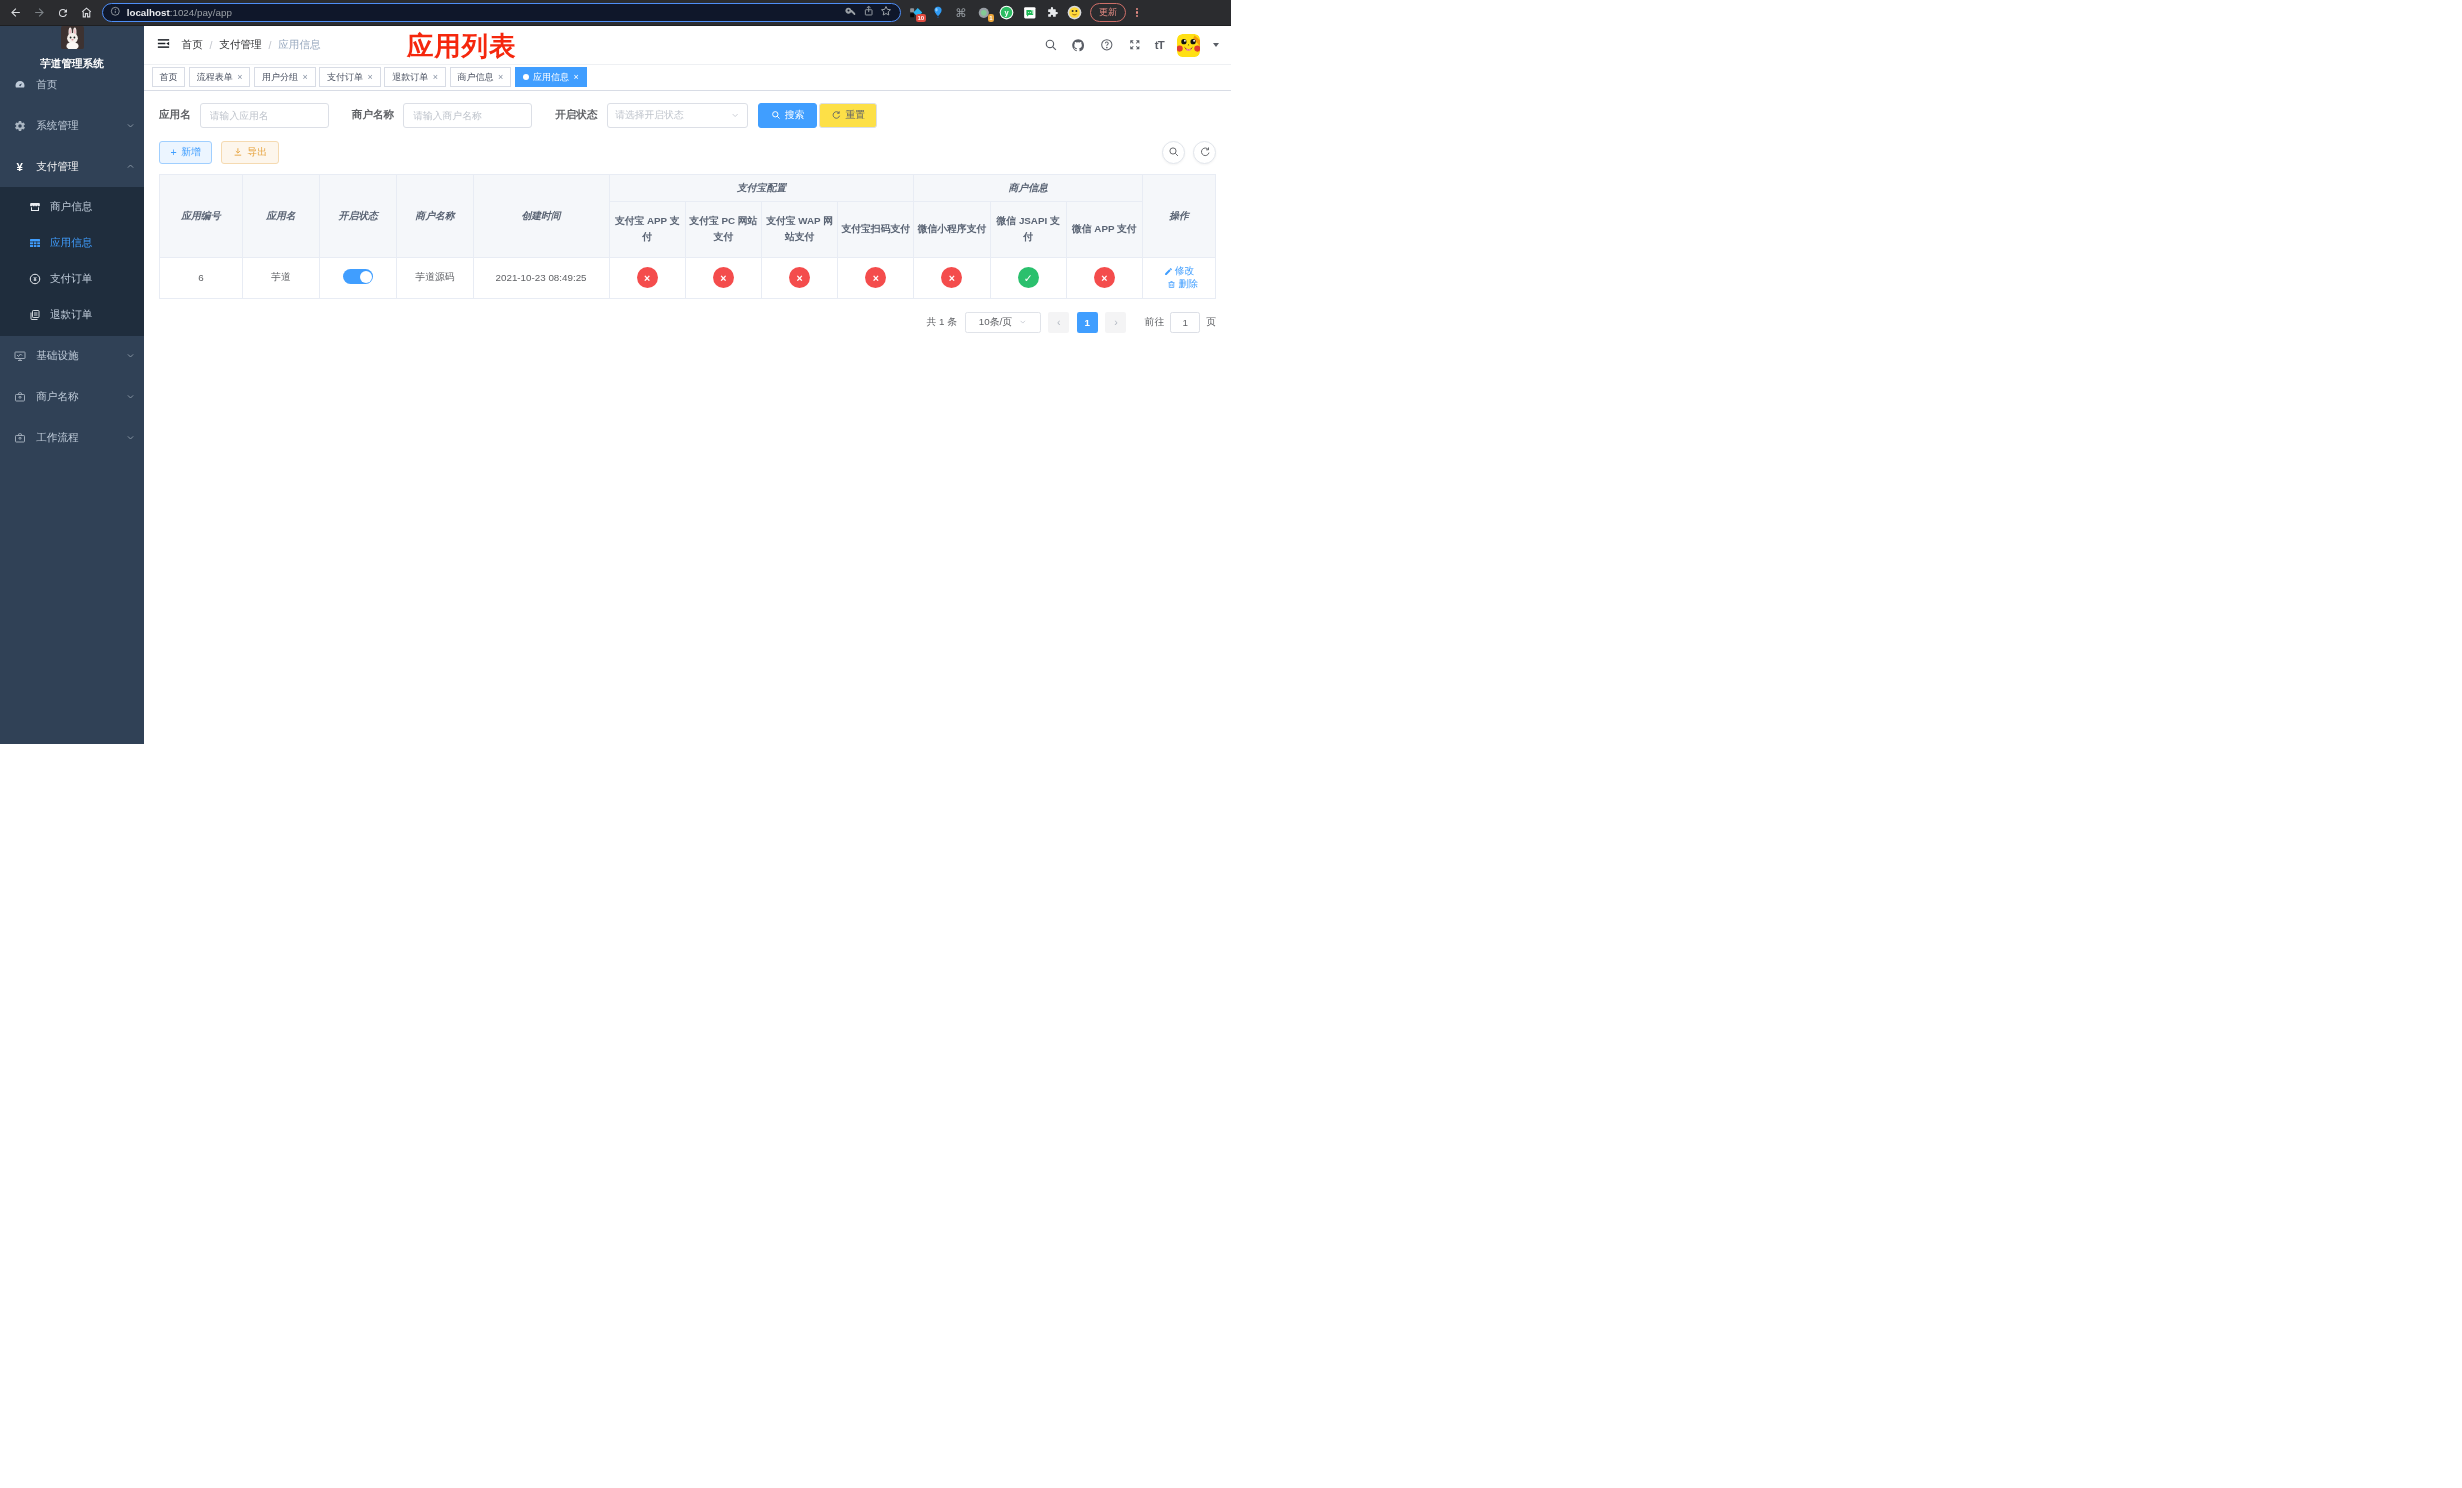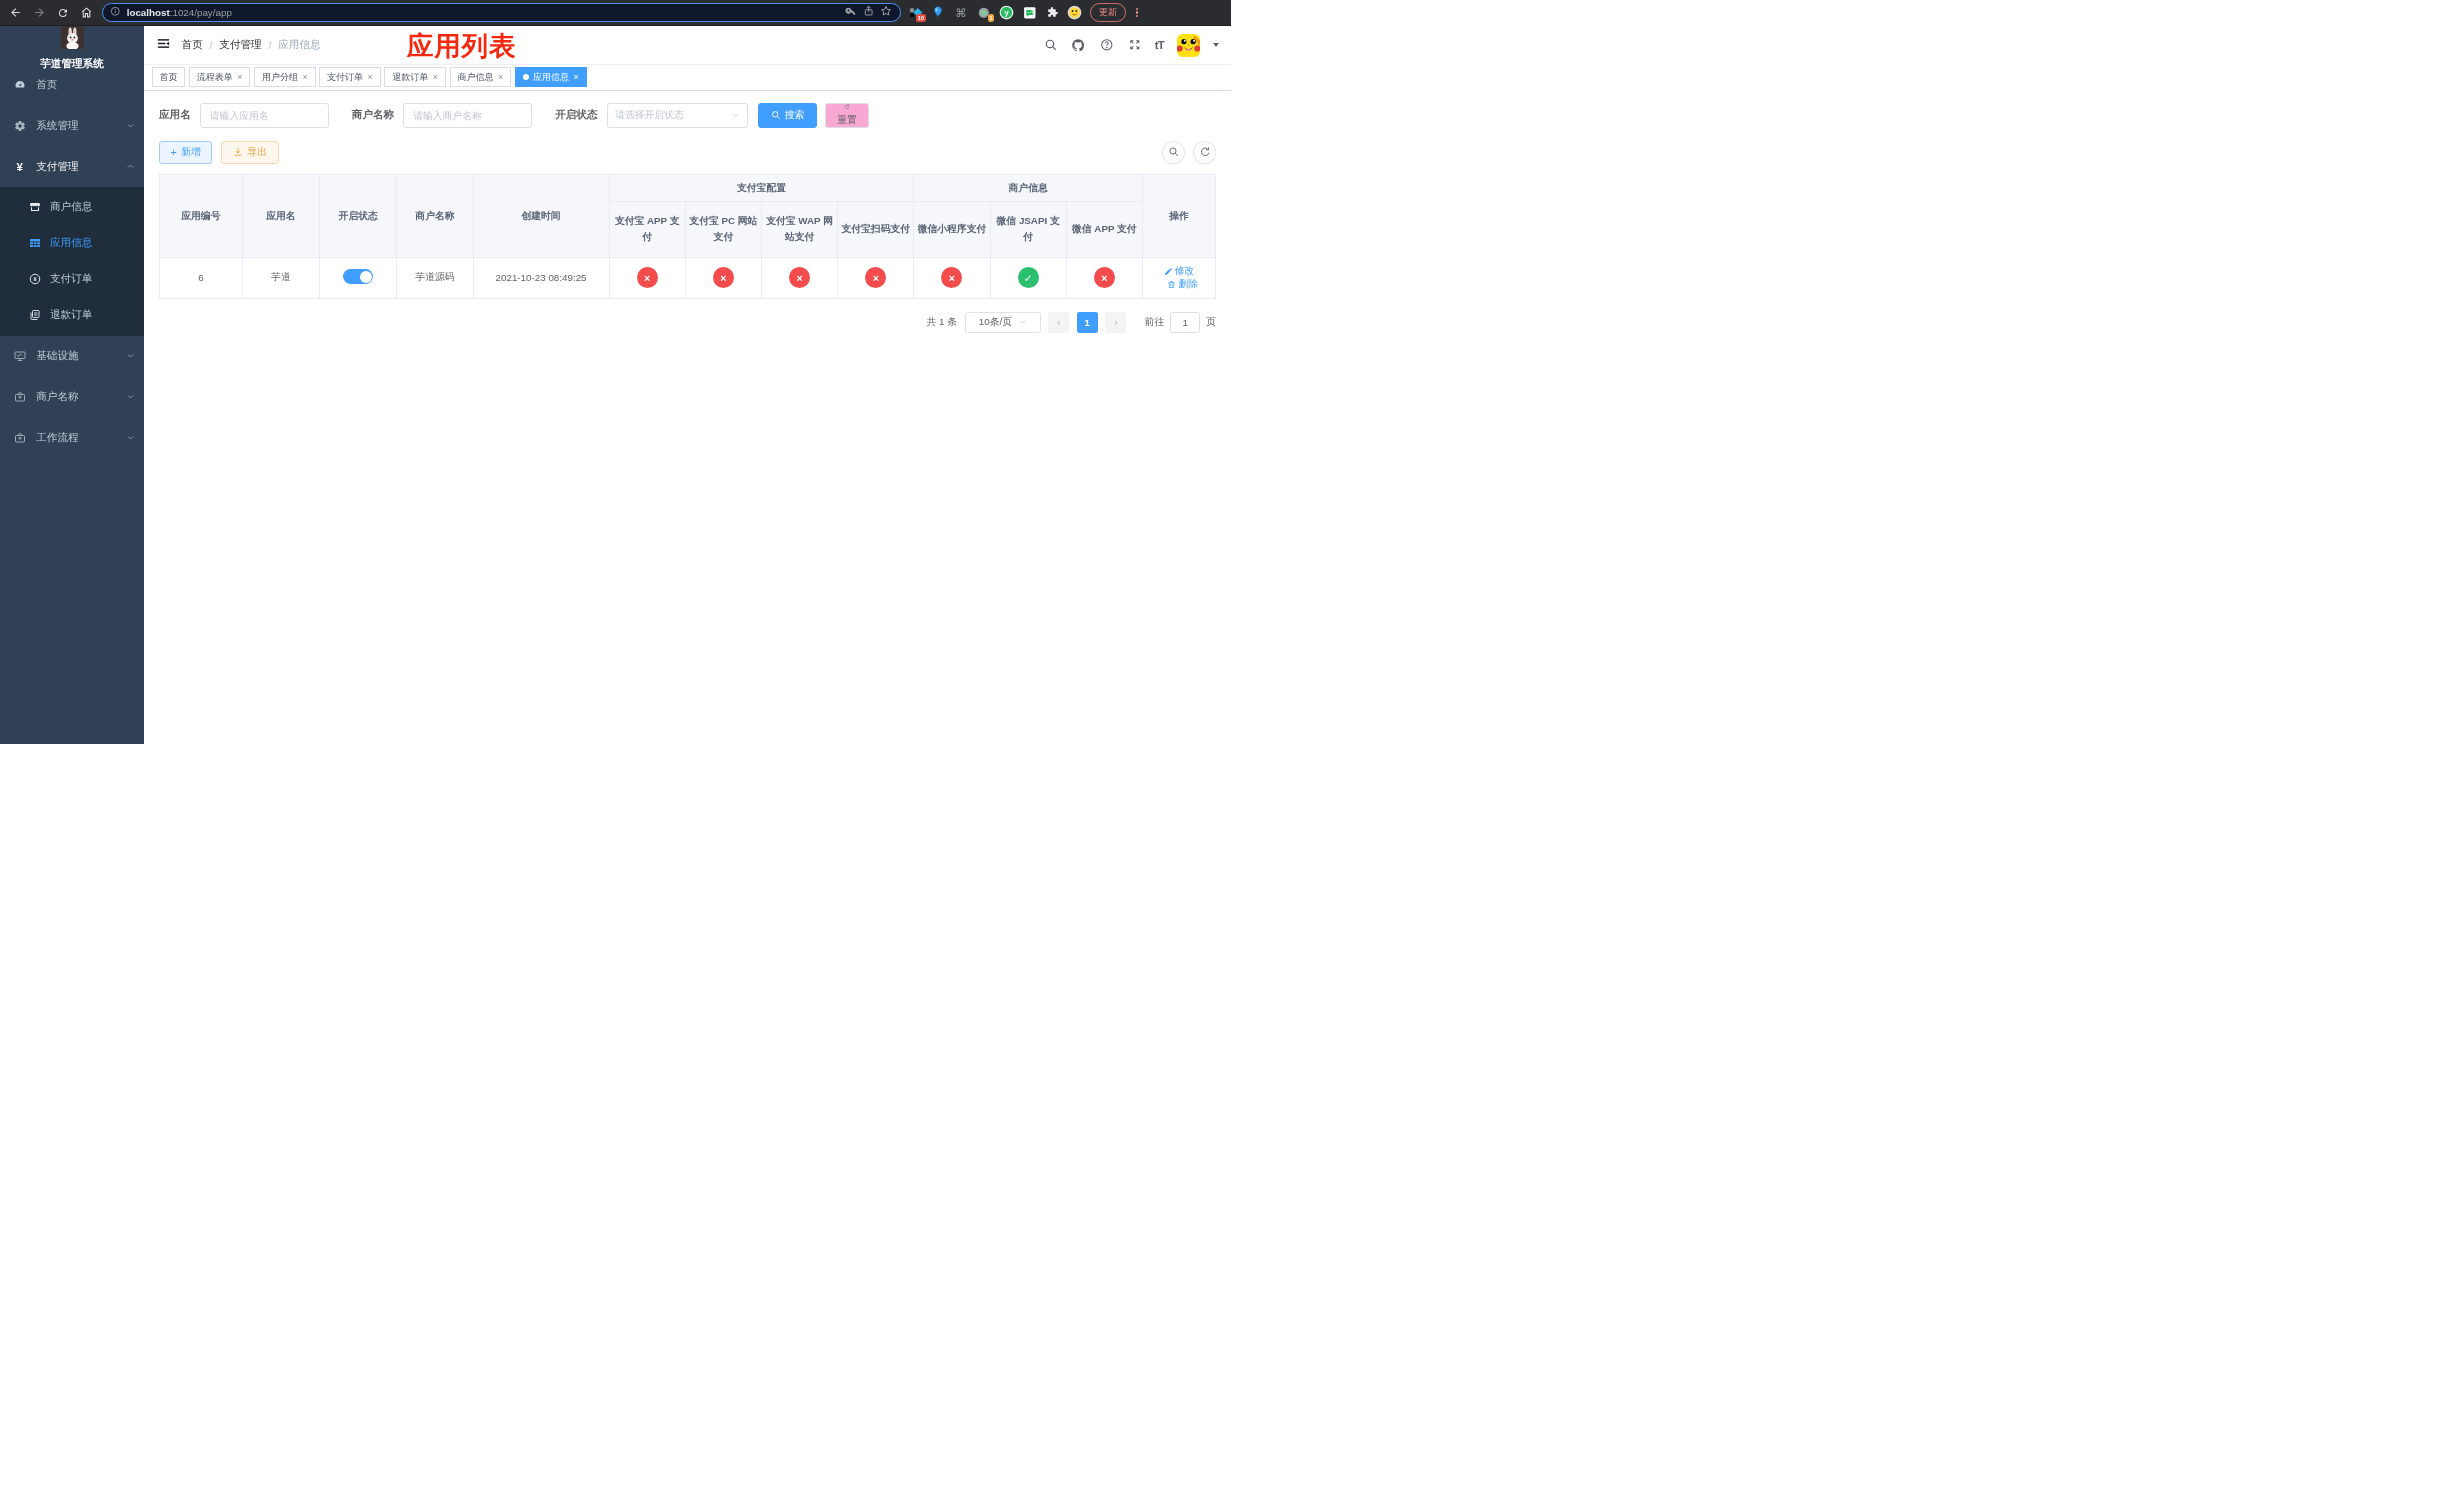--- a/index.html
+++ b/index.html
@@ -78,34 +78,34 @@
   .f-input { height:25px; border:0.8px solid #dcdfe6; border-radius:3px; padding:0 9px; font-size:9.8px;
     color:#606266; width:129px; background:#fff; font-family:inherit; }
   .f-input::placeholder { color:#bfc4cc; }
   .f-gap { width:23px; flex:0 0 auto; }
   .f-select { width:141px; height:25px; border:0.8px solid #dcdfe6; border-radius:3px; display:flex;
     align-items:center; padding:0 7.6px; gap:4.5px; color:#bfc4cc; font-size:9.8px; background:#fff; cursor:pointer; }
   .f-select span { flex:1; }
   .btn { height:25px; border-radius:3px; display:inline-flex; align-items:center; gap:4.5px;
     padding:0 11.4px; font-size:9.8px; cursor:pointer; border:0.8px solid transparent; white-space:nowrap; }
   .btn-primary { background:#409eff; color:#fff; border-color:#409eff; margin-left:10.6px; }
-  .btn-default { background:#f9a8d4; color:#606266; border-color:#dcdfe6; margin-left:8px;flex-direction:column; }
+  .btn-default { background:#fde047; color:#606266; border-color:#dcdfe6; margin-left:2px; }
   .toolbar-row { display:flex; align-items:center; margin-top:13px; }
   .btn-sm { height:23px; padding:0 10.6px; font-size:9.8px; }
   .btn-plain-blue { background:#ecf5ff; color:#409eff; border-color:#a0cfff; }
   .btn-plain-warn { background:#fdf6ec; color:#e6a23c; border-color:#f5dab1; margin-left:9px; }
   .mini-btns { margin-left:auto; display:flex; gap:8.3px; }
   .circle-btn { width:23px; height:23px; border-radius:50%; background:#fff; border:0.8px solid #e2e6ec;
     display:flex; align-items:center; justify-content:center; box-shadow:0 0.8px 2.3px rgba(0,0,0,.05); cursor:pointer; }
 
   
   table.grid { width:100%; border-collapse:collapse; margin-top:10.6px; font-size:9.8px; color:#606266; }
   table.grid th, table.grid td { border:0.8px solid #e8ecf4; text-align:center; vertical-align:middle; }
   table.grid th { background:#f5f7fa; font-weight:bold; color:#5a6474; padding:4.5px 3px; line-height:1.7; }
-  tr.group-row th { height:26px; }
+  tr.group-row th { height:26px;font-style:italic; }
   tr.sub-row th { height:56px; }
   table.grid td { background:#fff; height:41px; padding:3px; }
   .switch { width:30px; height:15px; border-radius:7.6px; background:#409eff; position:relative;
     display:inline-block; cursor:pointer; }
   .switch::after { content:""; position:absolute; top:1.5px; right:1.5px; width:12px; height:12px;
     border-radius:50%; background:#fff; }
   .stat { width:21px; height:21px; border-radius:50%; display:inline-flex; align-items:center;
     justify-content:center; color:#fff; font-size:10.6px; font-weight:bold; }
   .stat.red { background:#f44c4c; }
   .stat.green { background:#2ac06d; }

